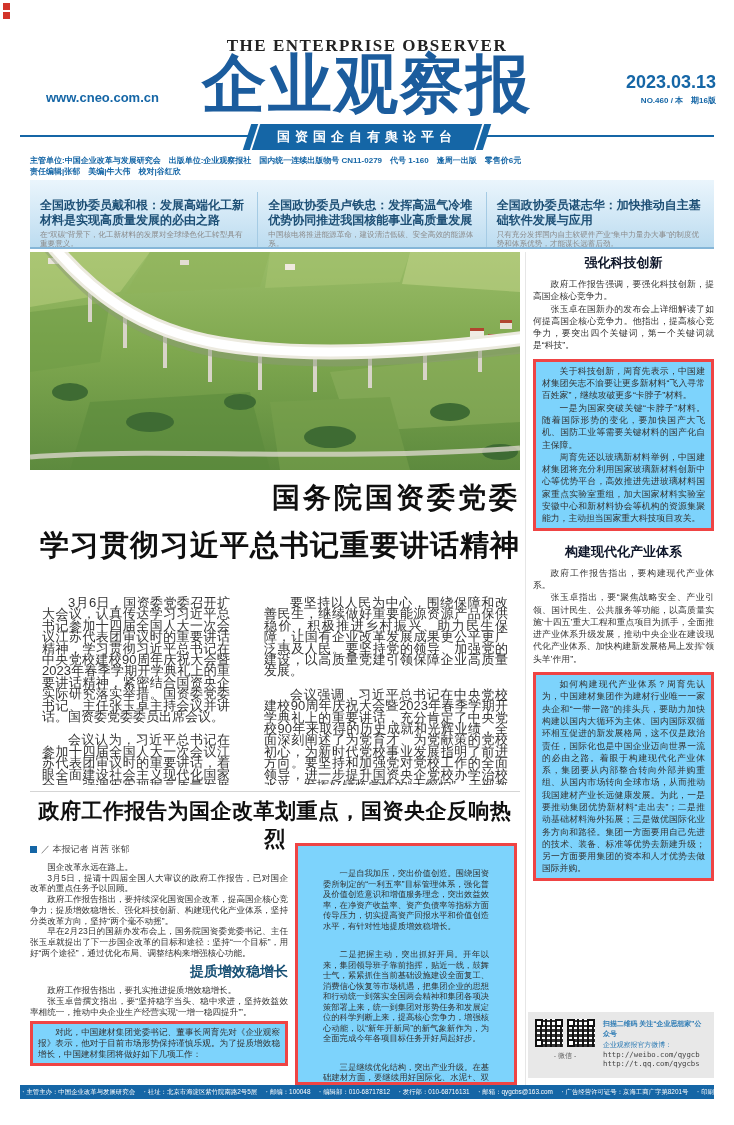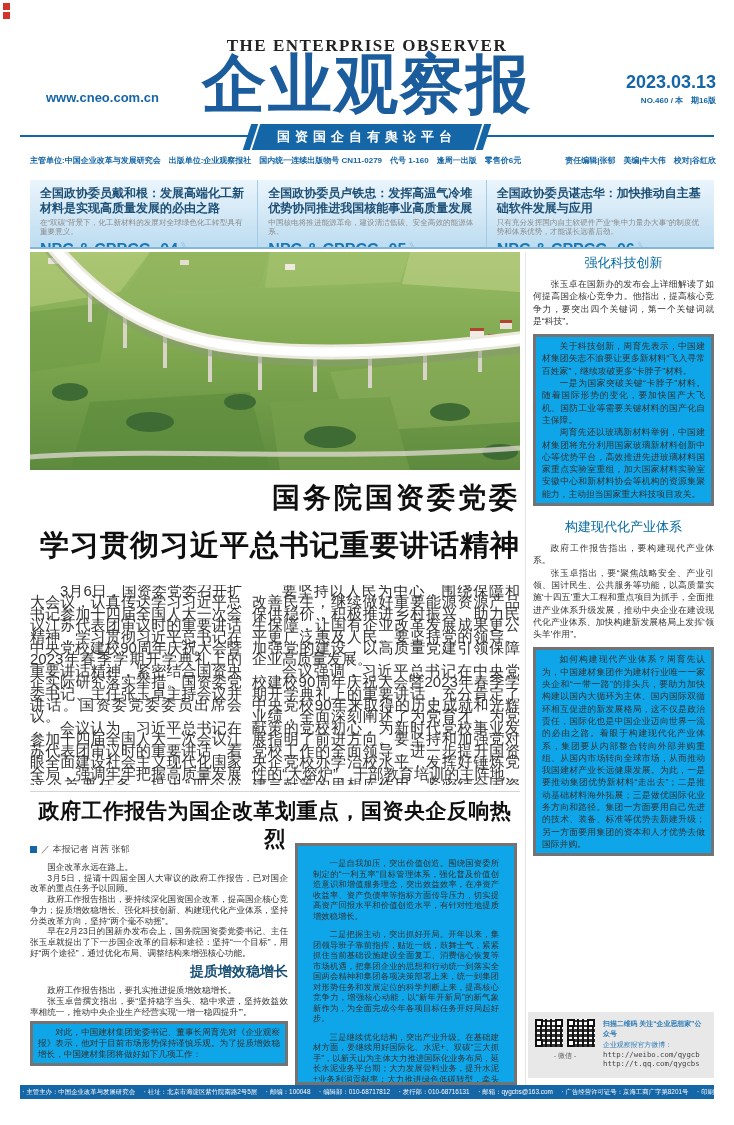--- a/index.html
+++ b/index.html
@@ -22,64 +22,64 @@
 
   .header-line{position:absolute;top:135px;left:20px;width:694px;border-top:2px solid #1566a6;}
   .ribbon-wrap{position:absolute;top:124px;left:0;right:0;text-align:center;}
   .ribbon{position:relative;display:inline-block;background:#1566a6;color:#fff;font-weight:bold;
           font-size:13px;letter-spacing:5px;padding:4px 30px;transform:skewX(-18deg);}
   .ribbon::before{content:"";position:absolute;left:7px;top:0;bottom:0;width:2px;background:#fff;}
   .ribbon::after{content:"";position:absolute;right:7px;top:0;bottom:0;width:2px;background:#fff;}
   .ribbon span{display:inline-block;transform:skewX(18deg);}
 
   .pub-row{position:absolute;top:155px;left:30px;width:686px;display:flex;
-           justify-content:space-between;font-size:8px;font-weight:bold;color:#1566a6;}
+           justify-content:space-between;font-size:8px;font-weight:bold;color:#1566a6;flex-direction:column;}
 
   .news-strip{position:absolute;top:180px;left:30px;width:684px;height:67px;display:flex;
               background:linear-gradient(180deg,#eaf5fc 0%,#cfe6f5 60%,#bcdcf0 100%);
               border-bottom:2px solid #85b6d8;overflow:hidden;}
-  .news-box{flex:1;padding:6px 10px 4px;border-left:1px solid #a5cbe4;}
+  .news-box{flex:1;padding:6px 10px 4px;border-left:1px solid #a5cbe4;margin-top:12px;}
   .news-box:first-child{border-left:none;}
   .nb-title{font-size:12px;line-height:14.5px;font-weight:bold;color:#1d4f75;}
   .nb-sum{font-size:7.6px;line-height:9.4px;color:#8b8b8b;margin-top:3px;}
   .nb-link{font-size:16px;font-weight:bold;color:#1878b8;margin-top:3px;}
   .nb-link .pg{margin-left:10px;}
   .nb-link .arrow{color:#8fc0de;margin-left:2px;font-weight:normal;}
 
   .photo{position:absolute;top:252px;left:30px;width:490px;height:218px;overflow:hidden;}
   .photo svg{display:block;}
 
   .lead-head{position:absolute;top:479px;left:30px;width:490px;text-align:right;color:#0f0f0f;}
   .lh1{font-size:28px;font-weight:900;letter-spacing:3px;}
   .lh2{font-size:29px;font-weight:900;letter-spacing:1px;margin-top:9px;}
 
   .lead-body{position:absolute;top:585px;left:30px;width:490px;height:200px;display:flex;gap:10px;overflow:hidden;}
   .lb-col1{width:212px;overflow:hidden;}
   .lb-col2{flex:1;overflow:hidden;}
-  .lead-body p{margin:0;text-indent:2em;text-align:justify;font-size:15px;line-height:11.4px;color:#333;}
+  .lead-body p{margin:12px;text-indent:2em;text-align:justify;font-size:13px;line-height:11.4px;color:#333;}
   .source{font-size:8.5px;color:#555;text-align:right;margin-top:3px;}
 
   .divider{position:absolute;top:791px;left:30px;width:490px;border-top:1px solid #d5d5d5;}
   .art2-head{position:absolute;top:797px;left:30px;width:490px;margin:0;text-align:center;
              font-size:21px;font-weight:900;color:#0f0f0f;letter-spacing:0.5px;}
 
   .art2-body{position:absolute;top:843px;left:30px;width:490px;height:242px;display:flex;gap:7px;}
   .a2-col1{width:258px;overflow:hidden;}
   .a2-col1 p{margin:0;text-indent:2em;text-align:justify;font-size:8.6px;line-height:10.7px;color:#333;}
   .byline{display:flex;align-items:center;gap:4px;font-size:9px;color:#444;margin-bottom:6px;}
   .sq{width:7px;height:7px;background:#1566a6;display:inline-block;}
   .subhead{text-align:right;font-weight:bold;font-size:14px;color:#1a5276;margin:5px 0 4px;}
-  .red-box{border:3px solid #737373;box-sizing:border-box;background:#0ea5e9;}
+  .red-box{border:3px solid #ef4444;box-sizing:border-box;background:#7dd3fc;}
   .small-box{margin-top:4px;padding:3px 5px;}
   .a2-col2{width:222px;padding:4px 7px;overflow:hidden;}
-  .a2-col2 p{margin:8px;text-indent:2em;text-align:justify;font-size:8.3px;line-height:10.5px;color:#333;}
+  .a2-col2 p{margin:18px;text-indent:2em;text-align:justify;font-size:8.3px;line-height:10.5px;color:#333;}
 
   .sb-sep{position:absolute;left:525px;top:252px;height:833px;border-left:1px solid #e6e6e6;}
   .sidebar{position:absolute;left:533px;top:252px;width:181px;height:756px;overflow:hidden;}
-  .sb-title{margin:2px 0 6px;text-align:center;font-size:13px;font-weight:normal;color:#0369a1;}
+  .sb-title{margin:2px 0 6px;text-align:center;font-size:13px;font-weight:bold;color:#0f172a;}
   .sb-title.t2{margin-top:12px;}
   .sidebar p{margin:0;text-indent:2em;text-align:justify;font-size:8.8px;line-height:12.3px;color:#333;}
   .sb-box{margin:7px 0;padding:3px 6px;}
 
   .qr-block{position:absolute;left:528px;top:1012px;width:186px;height:66px;background:#e8e8e8;
             display:flex;gap:7px;padding:7px 6px;box-sizing:border-box;}
   .qr-left{width:62px;text-align:center;}
   .qr-row{display:flex;gap:4px;justify-content:center;}
   .qr{position:relative;width:28px;height:28px;
       background:repeating-linear-gradient(0deg,rgba(17,17,17,.85) 0 2.5px,transparent 2.5px 5px),
@@ -257,20 +257,21 @@
         <p>二是把握主动，突出抓好开局。开年以来，集团领导班子靠前指挥，贴近一线，鼓舞士气，紧紧抓住当前基础设施建设全面复工、消费信心恢复等市场机遇，把集团企业的思想和行动统一到落实全国两会精神和集团各项决策部署上来，统一到集团对形势任务和发展定位的科学判断上来，提高核心竞争力，增强核心动能，以“新年开新局”的新气象新作为，为全面完成今年各项目标任务开好局起好步。</p>
         <p>三是继续优化结构，突出产业升级。在基础建材方面，要继续用好国际化、水泥+、双碳“三大抓手”，以新天山为主体大力推进国际化业务布局，延长水泥业务平台期；大力发展骨料业务，提升水泥+业务利润贡献率；大力推进绿色低碳转型，牵头打造国家原材料行业首个双碳公共服务平台。在新材料方面，要突出做优做强做大，去年集团新材料业务销售收入首次突破1000亿，高质量发展势头良好，计划将业务体量从目前的营收1000亿元、利润180亿元，提升到营收2000亿元左右、利润300亿元左右的水平，为集团成为世界一流材料产业投资集团提供有力支撑。在工程技术服务方面，要突出迭代扩容，巩固扩大水泥和玻璃工程技术服务连续14年保持全球市场占有率第一的优势，同时加强内循环，为集团其他业务的国际化拓展提供基础保障，当好“先锋队”。</p>
       </div>
   </div>
 
   <div class="sb-sep"></div>
 
   <div class="sidebar">
     <h3 class="sb-title">强化科技创新</h3>
     <div>
+        <p>政府工作报告强调，要强化科技创新，提高国企核心竞争力。</p>
         <p>张玉卓在国新办的发布会上详细解读了如何提高国企核心竞争力。他指出，提高核心竞争力，要突出四个关键词，第一个关键词就是“科技”。</p>
       </div>
     <div class="red-box sb-box">
         <p>关于科技创新，周育先表示，中国建材集团矢志不渝要让更多新材料“飞入寻常百姓家”，继续攻破更多“卡脖子”材料。</p>
         <p>一是为国家突破关键“卡脖子”材料。随着国际形势的变化，要加快国产大飞机、国防工业等需要关键材料的国产化自主保障。</p>
         <p>周育先还以玻璃新材料举例，中国建材集团将充分利用国家玻璃新材料创新中心等优势平台，高效推进先进玻璃材料国家重点实验室重组，加大国家材料实验室安徽中心和新材料协会等机构的资源集聚能力，主动担当国家重大科技项目攻关。</p>
       </div>
     <h3 class="sb-title t2">构建现代化产业体系</h3>
     <div>
         <p>政府工作报告指出，要构建现代产业体系。</p>

